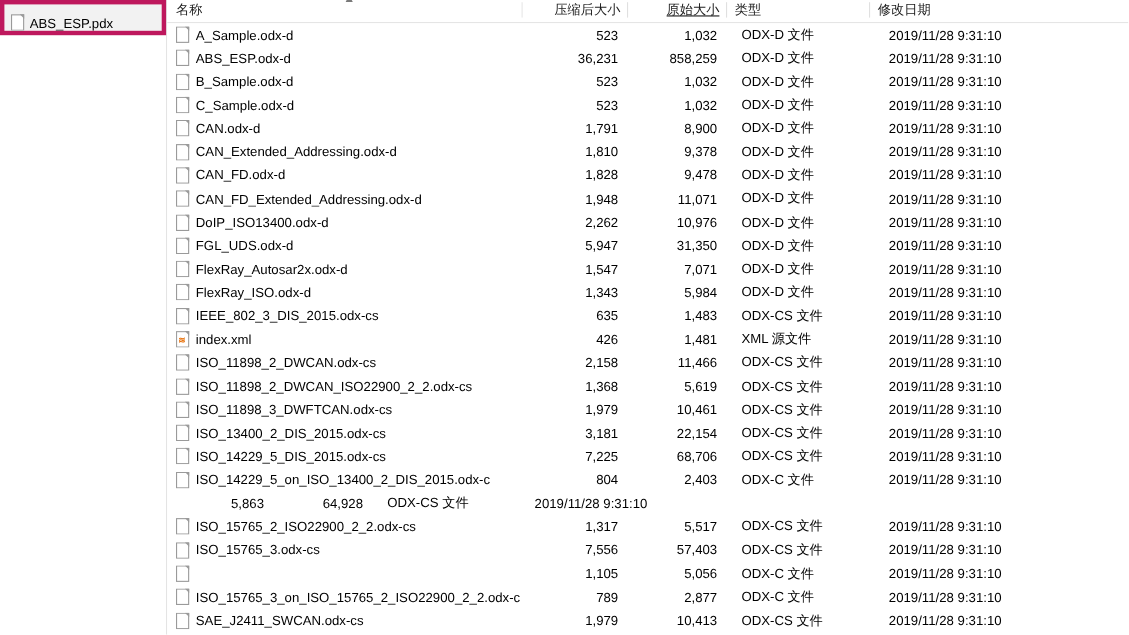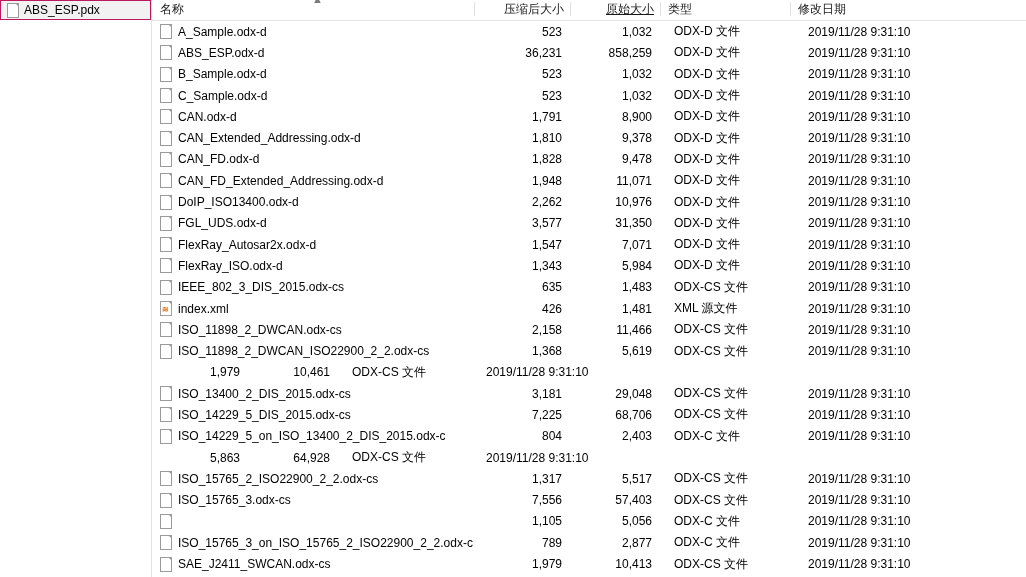--- a/index.html
+++ b/index.html
@@ -24,26 +24,26 @@
   .left-pane {
     width: 152px;
     min-width: 152px;
     height: 577px;
     background: #ffffff;
     border-right: 1px solid #e2e2e2;
     padding: 0;
   }
   .left-item {
     display: flex;
-    align-items: center;
+    align-items: flex-end;
     gap: 5px;
-    height: 20px;
+    height: 32px;
     padding: 0 4px 0 6px;
     background: #f2f2f2;
-    border: 1px solid #be185d;
+    border: 4px solid #be185d;
     font-size: 12px;
     white-space: nowrap;
     overflow: hidden;
   }
   .left-item .label { overflow: hidden; text-overflow: ellipsis; }
 
   
   .right-pane {
     flex: 1;
     height: 577px;
@@ -297,21 +297,21 @@
           <div class="cell cell-date">2019/11/28 9:31:10</div>
         </div>
         <div class="row">
           <div class="cell cell-name">
             <span class="fic">
               <span class="sheet"></span>
               <span class="fold"></span>
             </span>
             <span>FGL_UDS.odx-d</span>
           </div>
-          <div class="cell cell-csize">3,577</div>
+          <div class="cell cell-csize">5,947</div>
           <div class="cell cell-osize">31,350</div>
           <div class="cell cell-type">ODX-D 文件</div>
           <div class="cell cell-date">2019/11/28 9:31:10</div>
         </div>
         <div class="row">
           <div class="cell cell-name">
             <span class="fic">
               <span class="sheet"></span>
               <span class="fold"></span>
             </span>
@@ -382,35 +382,42 @@
               <span class="fold"></span>
             </span>
             <span>ISO_11898_2_DWCAN_ISO22900_2_2.odx-cs</span>
           </div>
           <div class="cell cell-csize">1,368</div>
           <div class="cell cell-osize">5,619</div>
           <div class="cell cell-type">ODX-CS 文件</div>
           <div class="cell cell-date">2019/11/28 9:31:10</div>
         </div>
         <div class="row">
+          <div class="cell cell-name">
+            <span class="fic">
+              <span class="sheet"></span>
+              <span class="fold"></span>
+            </span>
+            <span>ISO_11898_3_DWFTCAN.odx-cs</span>
+          </div>
           <div class="cell cell-csize">1,979</div>
           <div class="cell cell-osize">10,461</div>
           <div class="cell cell-type">ODX-CS 文件</div>
           <div class="cell cell-date">2019/11/28 9:31:10</div>
         </div>
         <div class="row">
           <div class="cell cell-name">
             <span class="fic">
               <span class="sheet"></span>
               <span class="fold"></span>
             </span>
             <span>ISO_13400_2_DIS_2015.odx-cs</span>
           </div>
           <div class="cell cell-csize">3,181</div>
-          <div class="cell cell-osize">29,048</div>
+          <div class="cell cell-osize">22,154</div>
           <div class="cell cell-type">ODX-CS 文件</div>
           <div class="cell cell-date">2019/11/28 9:31:10</div>
         </div>
         <div class="row">
           <div class="cell cell-name">
             <span class="fic">
               <span class="sheet"></span>
               <span class="fold"></span>
             </span>
             <span>ISO_14229_5_DIS_2015.odx-cs</span>

